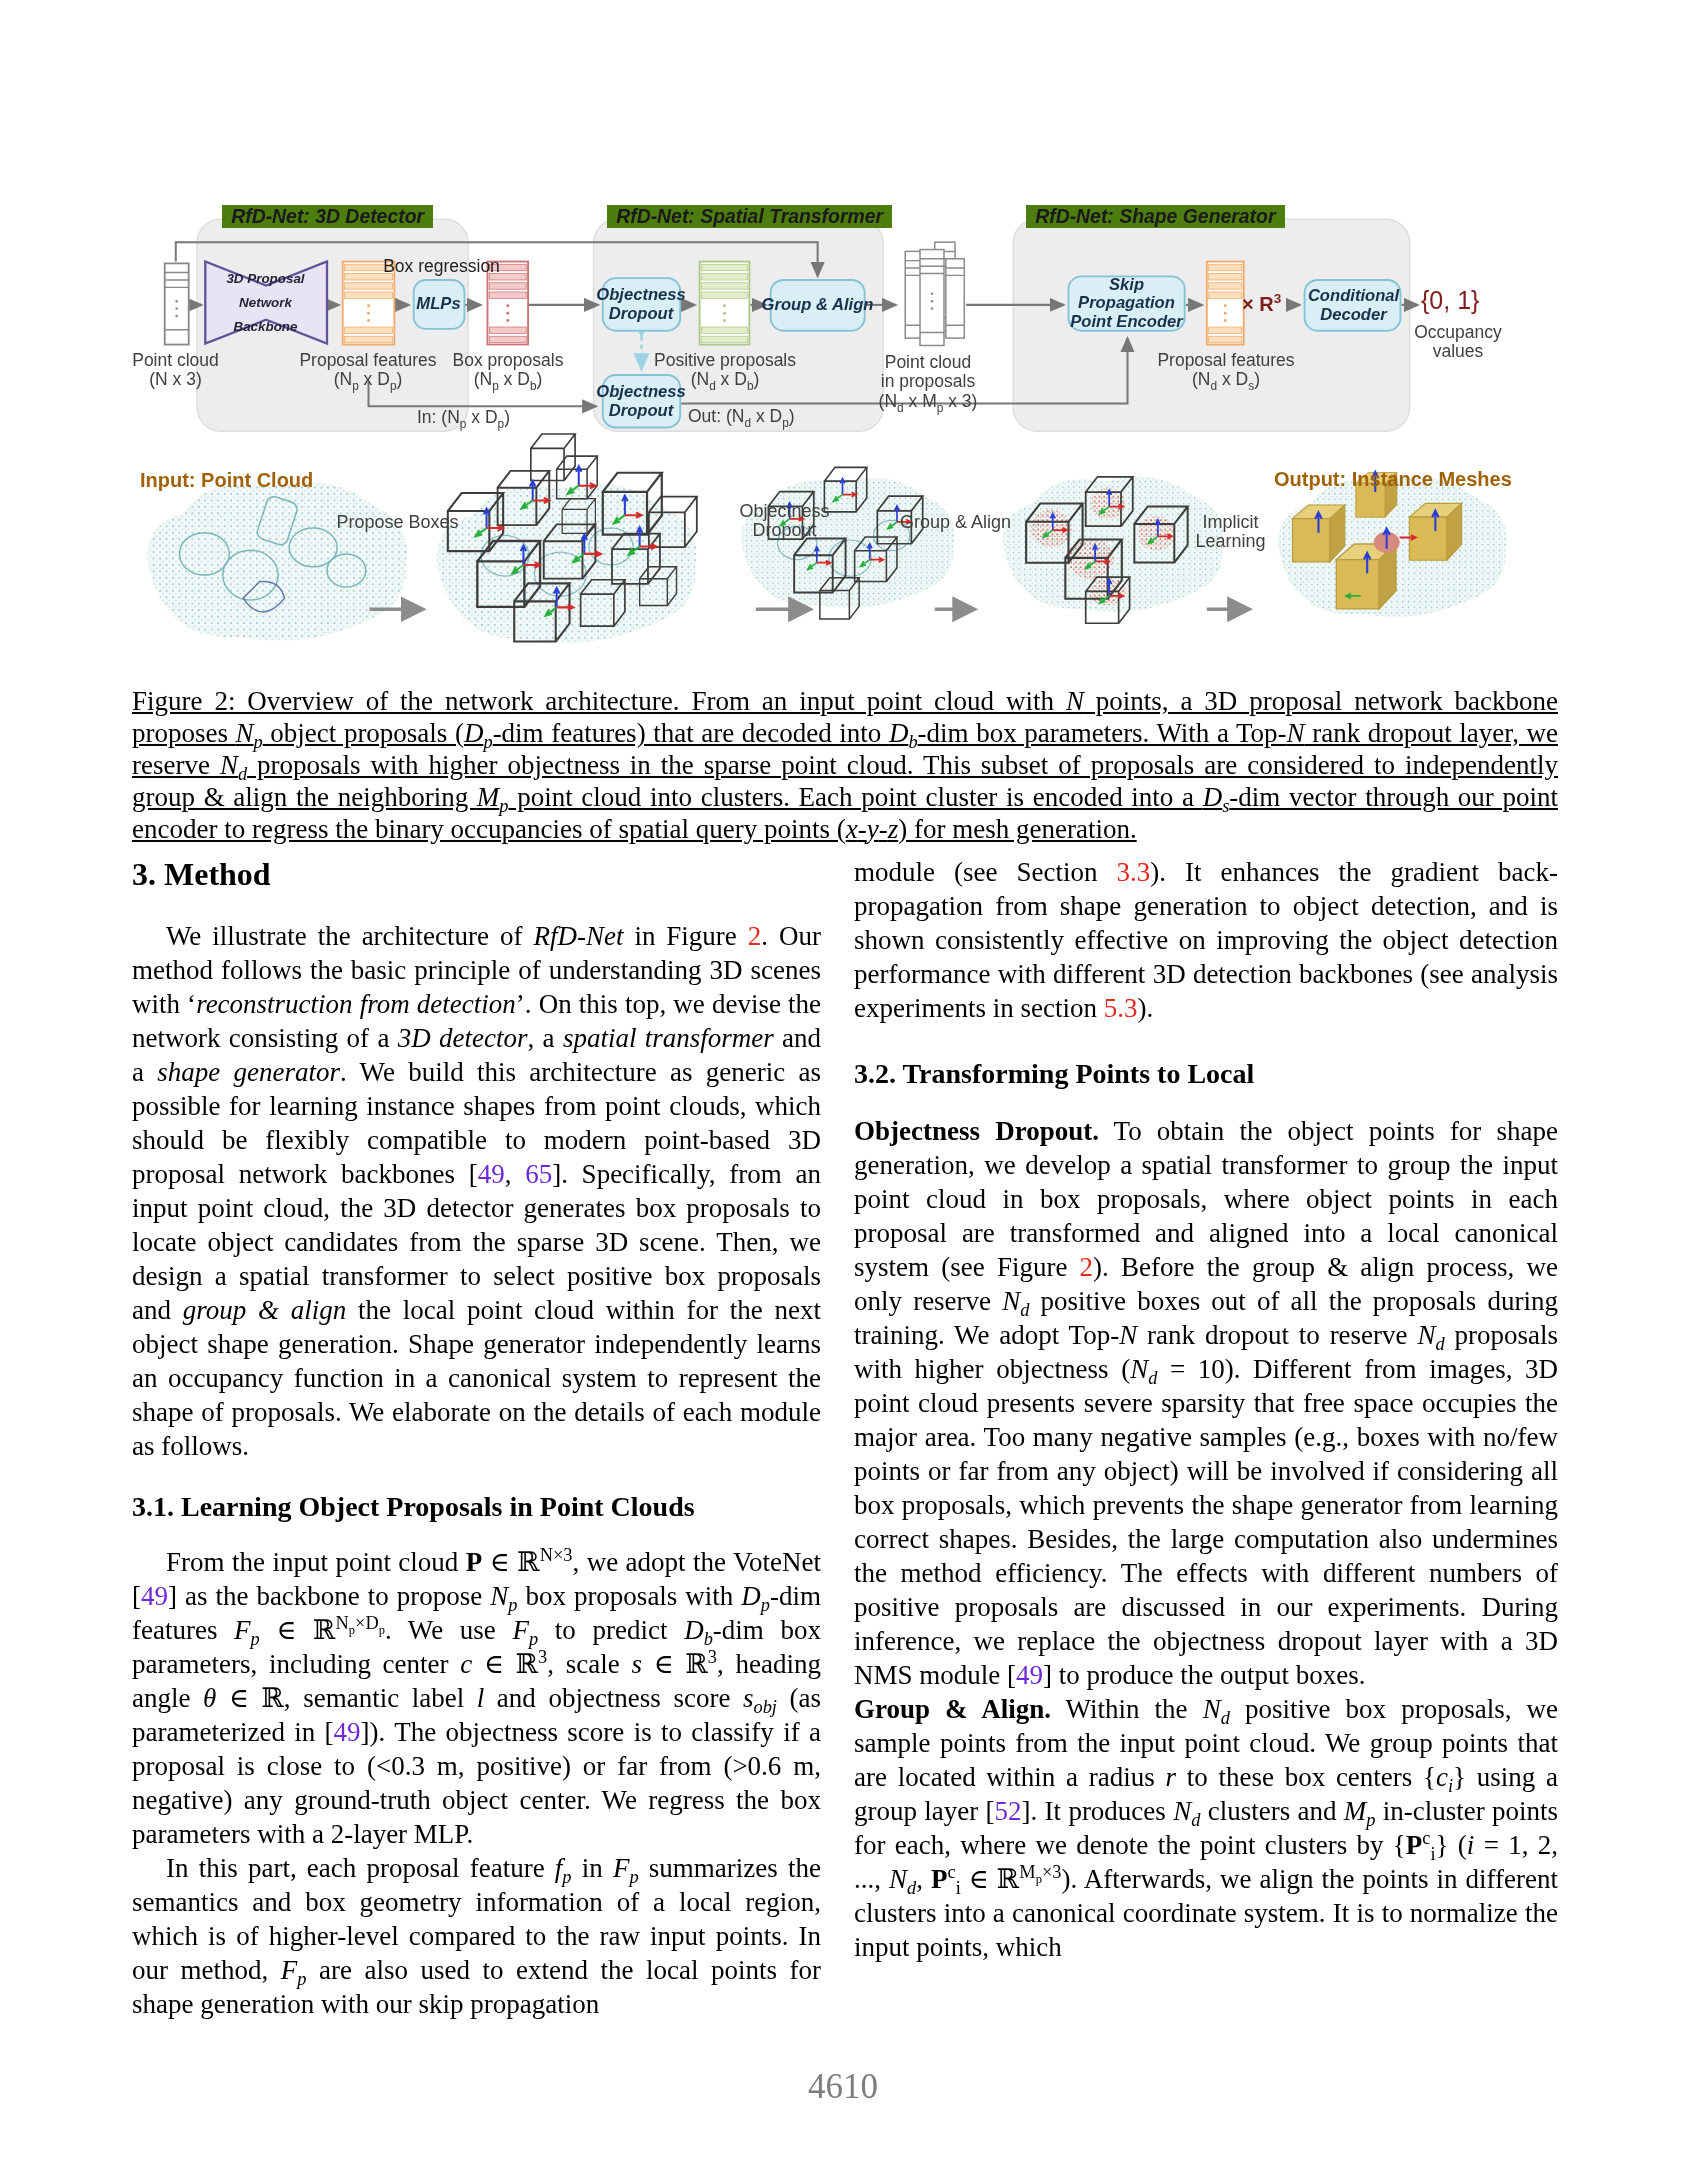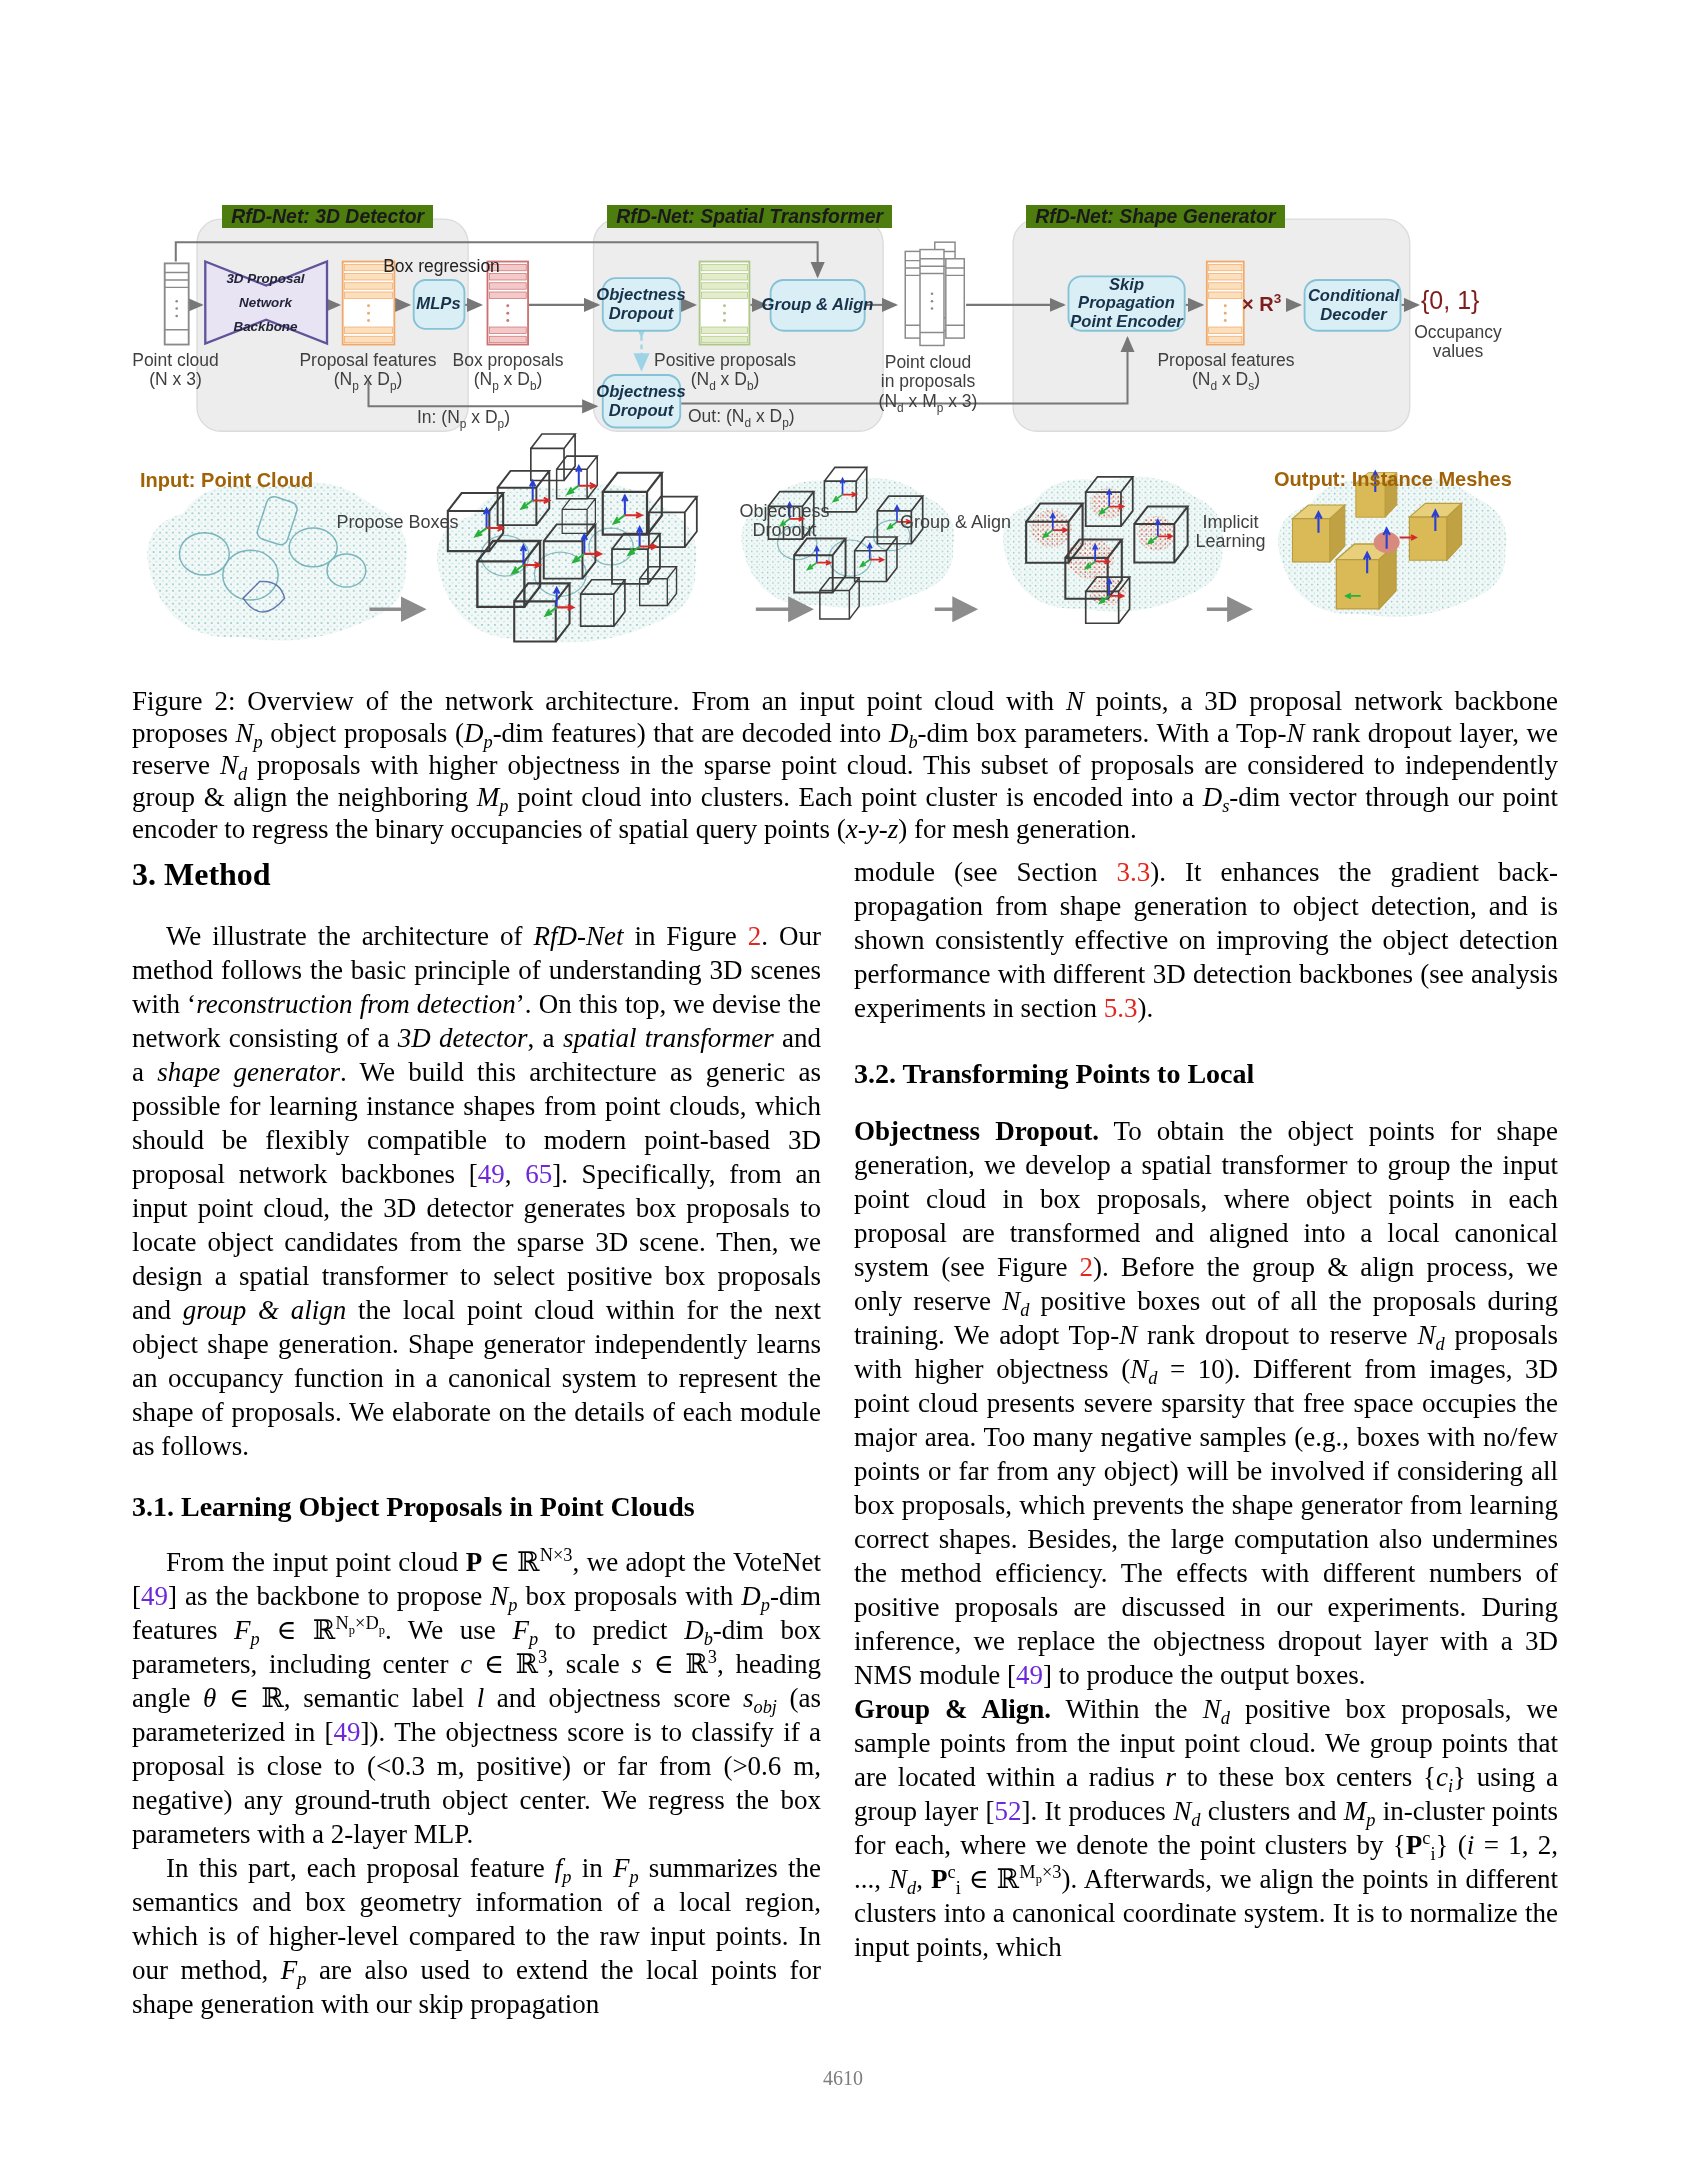--- a/index.html
+++ b/index.html
@@ -16,35 +16,35 @@
   .bbl{position:absolute;font-family:"Liberation Sans","DejaVu Sans",sans-serif;
         font-weight:bold;font-style:italic;font-size:16.6px;line-height:18.5px;color:#17324a;
         text-align:center;display:flex;flex-direction:column;justify-content:center;}
   .bblight{color:#23243a;}
   .iolab{position:absolute;font-family:"Liberation Sans","DejaVu Sans",sans-serif;
         font-weight:bold;font-size:20px;color:#a16207;margin-top:20px;}
   .mathlab{position:absolute;font-family:"Liberation Sans","DejaVu Sans",sans-serif;
         font-weight:bold;color:#7f1d1d;text-align:left;}
   
   .caption{position:absolute;left:132px;top:685px;width:1426px;margin:0;
-        font-size:27px;line-height:32px;text-align:justify;}
+        font-size:27px;line-height:32px;text-align:justify;text-decoration:underline;}
   
   .col{position:absolute;}
   .colL{left:132px;top:856px;width:689px;}
   .colR{left:854px;top:855px;width:704px;}
   .col p{margin:0;font-size:27px;line-height:34px;text-align:justify;}
   .col p.ind{text-indent:34px;}
   h1.sec{font-size:32px;margin:0 0 26px 0;font-weight:bold;}
   h2.sec{font-size:28px;margin:28px 0 22px 0;font-weight:bold;}
   .colR h2.sec{margin:33px 0 24px 0;}
   sub,sup{font-size:68%;line-height:0;}
   .cg{color:#6d28d9;}
   .cr{color:#e0281e;}
   .pageno{position:absolute;left:0;top:2067px;width:1686px;text-align:center;
-        color:#7d7d7d;font-size:20px;}
+        color:#7d7d7d;font-size:35px;}
 </style>
 </head>
 <body>
 
 <div class="page">
 
   <div class="fig">
     <svg width="1686" height="498" viewBox="0 200 1827 540" style="top:185px">
       <defs>
         <marker id="ah" markerWidth="9" markerHeight="8" refX="7" refY="3.5" orient="auto">

